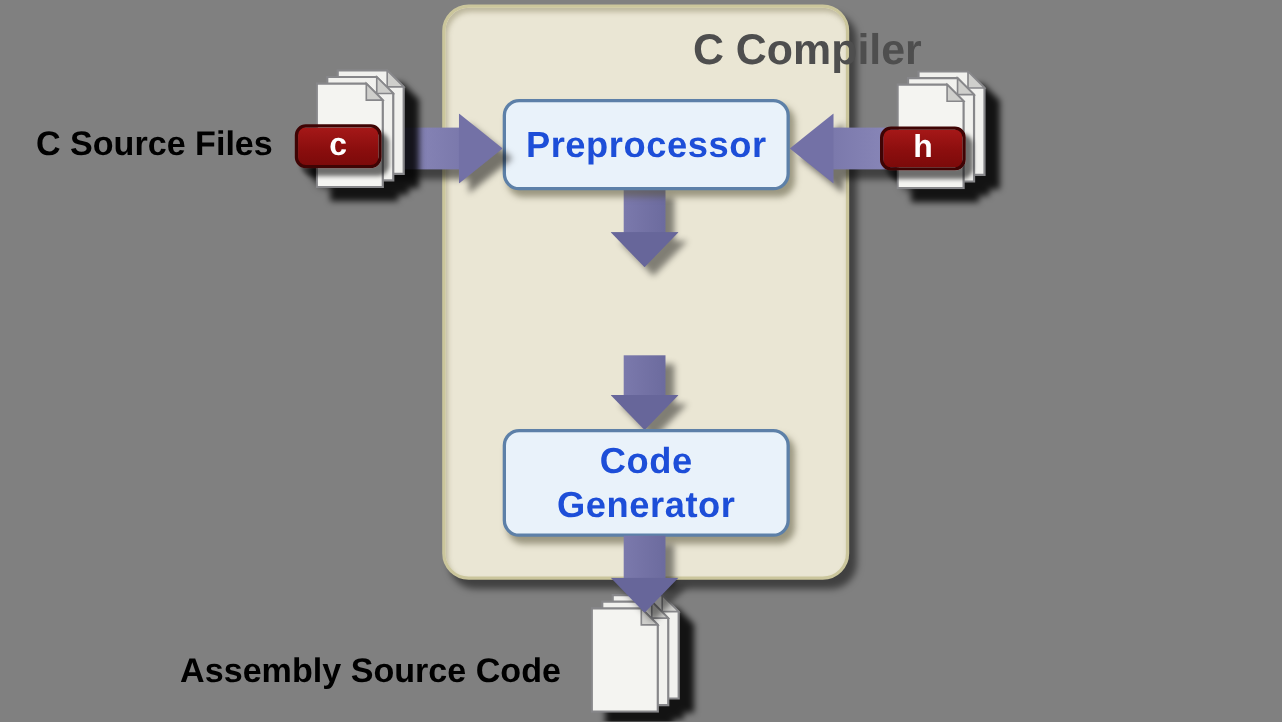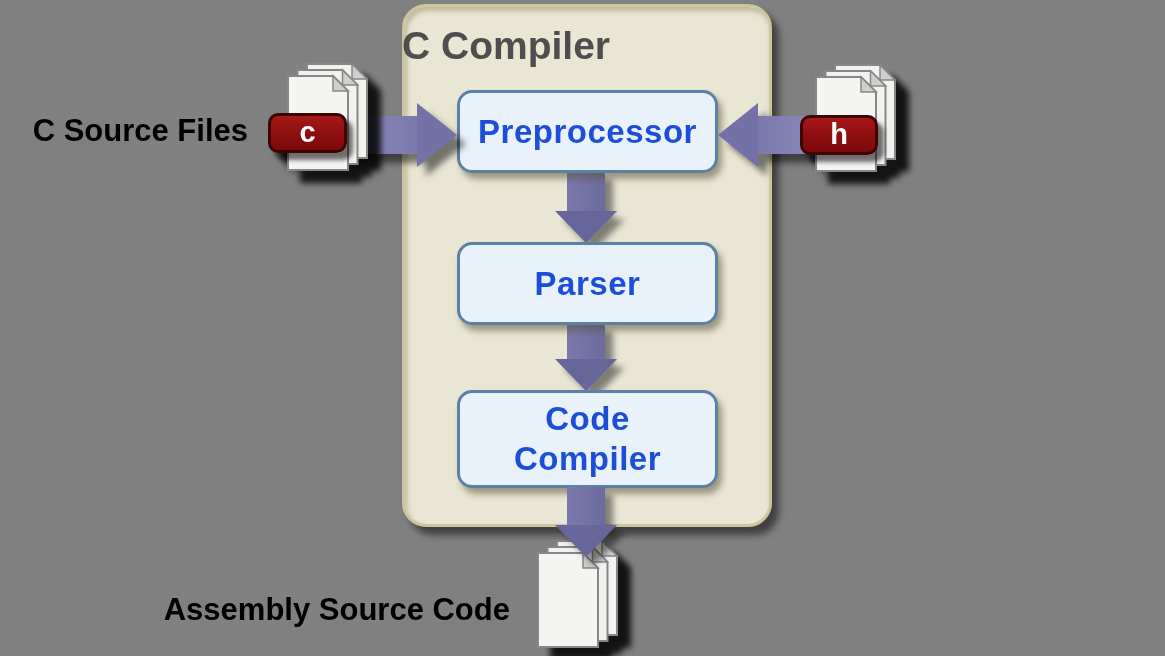--- a/index.html
+++ b/index.html
@@ -17,21 +17,21 @@
     background:#eae6d4;
     border:3px solid #cbc69c;
     border-radius:24px;
     box-shadow:7px 8px 7px rgba(0,0,0,0.5),
                inset 2px 4px 5px rgba(110,100,60,0.35);
     box-sizing:border-box;
     z-index:1;
   }
   .panel-title{
     position:absolute;left:402px;top:24px;width:436px;
-    text-align:left;
+    text-align:right;
     font-size:39px;font-weight:bold;color:#4e4e4e;
     z-index:2;
   }
 
   
   .stagebox{
     position:absolute;left:457px;width:261px;
     background:#e9f2fa;
     border:3px solid #5d80a8;
     border-radius:15px;
@@ -144,22 +144,21 @@
   <div class="arrow-h" id="arr-c-pre">
     <div class="shaft"></div>
     <div class="head"></div>
   </div>
   <div class="arrow-h" id="arr-h-pre">
     <div class="shaft"></div>
     <div class="head"></div>
   </div>
 
   <div class="stagebox" id="box-preprocessor">Preprocessor</div>
-  <div class="stagebox" id="box-parser">Parser</div>
-  <div class="stagebox" id="box-codegen">Code Compiler</div>
+  <div class="stagebox" id="box-codegen">Code Generator</div>
 
   <div class="file-stack" id="icon-c">
     <svg width="82" height="108" viewBox="0 0 82 108">
       <g transform="translate(19,0)">
         <path d="M1 1 L46 1 L61 16 L61 95 L1 95 Z" fill="#f1f1ee" stroke="#87878a" stroke-width="2"></path>
         <path d="M46 1 L61 16 L46 16 Z" fill="#cfcfcc" stroke="#87878a" stroke-width="1.5"></path>
       </g>
       <g transform="translate(9.5,6)">
         <path d="M1 1 L46 1 L61 16 L61 95 L1 95 Z" fill="#f1f1ee" stroke="#87878a" stroke-width="2"></path>
         <path d="M46 1 L61 16 L46 16 Z" fill="#cfcfcc" stroke="#87878a" stroke-width="1.5"></path>

